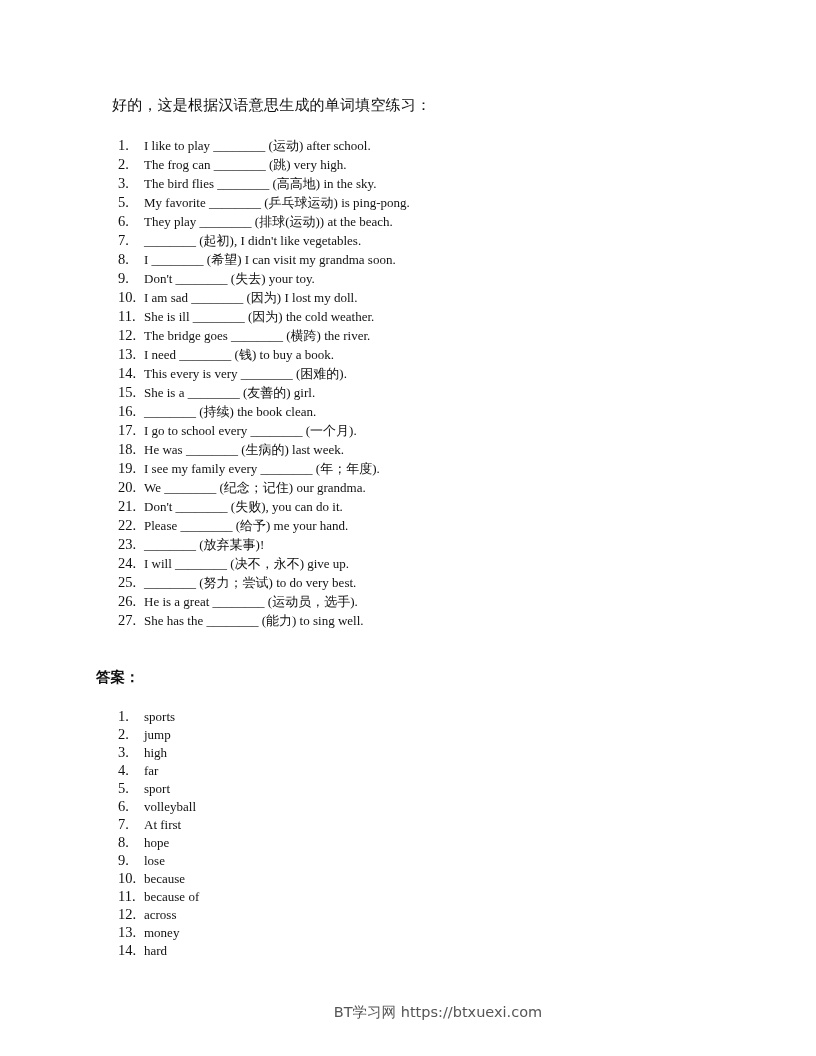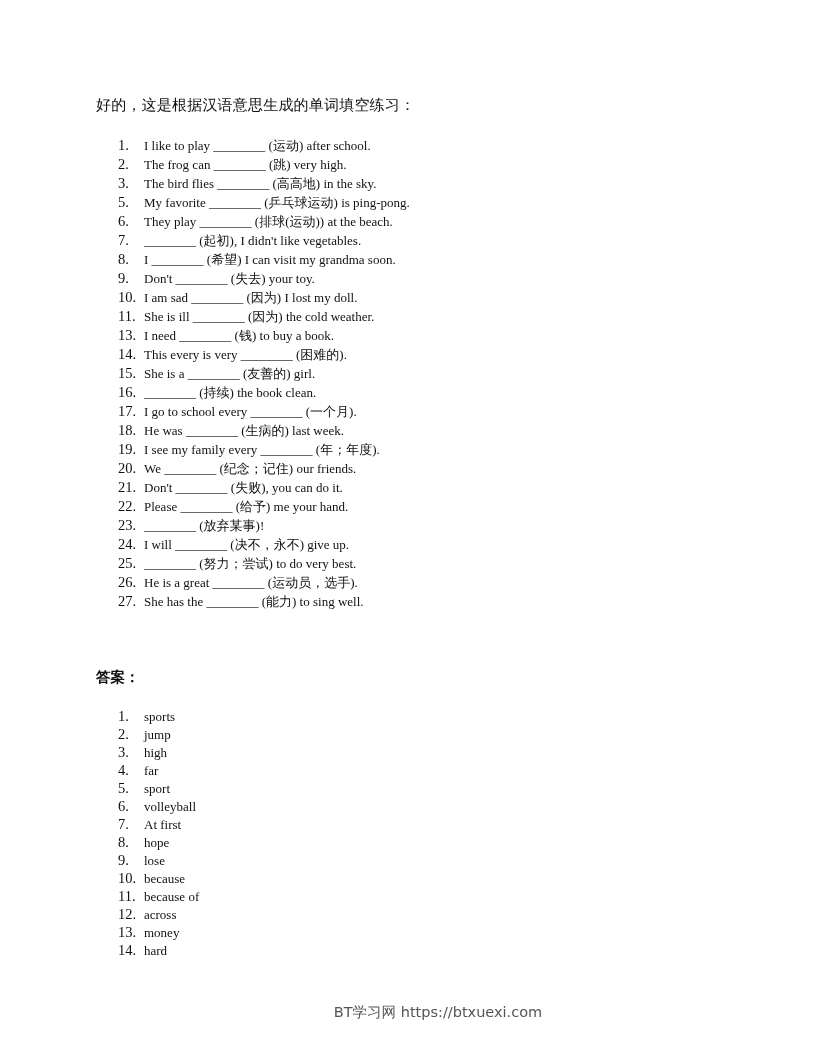--- a/index.html
+++ b/index.html
@@ -1,18 +1,18 @@
 <!DOCTYPE html>
 <html><head>
 <meta charset="utf-8">
 <style>
   html, body { margin: 0; padding: 0; background: #ffffff; }
   body { width: 816px; height: 1056px; position: relative; overflow: hidden;
          font-family: "Liberation Serif", "DejaVu Serif", serif; color: #111; }
-  .intro { position: absolute; left: 96px; top: 96px; font-size: 15px; letter-spacing: 0.2px; }
+  .intro { position: absolute; left: 112px; top: 96px; font-size: 15px; letter-spacing: 0.2px; }
   .qlist { position: absolute; left: 118px; top: 136px; margin: 0; padding: 0; list-style: none; }
   .qlist li { height: 19px; line-height: 19px; font-size: 13px; white-space: nowrap; }
   .num { display: inline-block; width: 26px; font-size: 14.5px; }
   .answers-heading { position: absolute; left: 96px; top: 668px; font-family: "DejaVu Sans", sans-serif;
                      font-weight: bold; font-size: 14.5px; }
   .alist { position: absolute; left: 118px; top: 707px; margin: 0; padding: 0; list-style: none; }
   .alist li { height: 18px; line-height: 18px; font-size: 13px; white-space: nowrap; }
   .footer { position: absolute; left: 0; width: 816px; top: 1003px; text-align: center;
             font-family: "DejaVu Sans", sans-serif; font-size: 14.5px; color: #555; padding-left: 30px; }
 </style>
@@ -25,28 +25,29 @@
   <li><span class="num">1.</span><span>I like to play ________ (运动) after school.</span></li>
   <li><span class="num">2.</span><span>The frog can ________ (跳) very high.</span></li>
   <li><span class="num">3.</span><span>The bird flies ________ (高高地) in the sky.</span></li>
   <li><span class="num">5.</span><span>My favorite ________ (乒乓球运动) is ping-pong.</span></li>
   <li><span class="num">6.</span><span>They play ________ (排球(运动)) at the beach.</span></li>
   <li><span class="num">7.</span><span>________ (起初), I didn't like vegetables.</span></li>
   <li><span class="num">8.</span><span>I ________ (希望) I can visit my grandma soon.</span></li>
   <li><span class="num">9.</span><span>Don't ________ (失去) your toy.</span></li>
   <li><span class="num">10.</span><span>I am sad ________ (因为) I lost my doll.</span></li>
   <li><span class="num">11.</span><span>She is ill ________ (因为) the cold weather.</span></li>
+  <li><span class="num">12.</span><span>The bridge goes ________ (横跨) the river.</span></li>
   <li><span class="num">13.</span><span>I need ________ (钱) to buy a book.</span></li>
   <li><span class="num">14.</span><span>This every is very ________ (困难的).</span></li>
   <li><span class="num">15.</span><span>She is a ________ (友善的) girl.</span></li>
   <li><span class="num">16.</span><span>________ (持续) the book clean.</span></li>
   <li><span class="num">17.</span><span>I go to school every ________ (一个月).</span></li>
   <li><span class="num">18.</span><span>He was ________ (生病的) last week.</span></li>
   <li><span class="num">19.</span><span>I see my family every ________ (年；年度).</span></li>
-  <li><span class="num">20.</span><span>We ________ (纪念；记住) our friends.</span></li>
+  <li><span class="num">20.</span><span>We ________ (纪念；记住) our grandma.</span></li>
   <li><span class="num">21.</span><span>Don't ________ (失败), you can do it.</span></li>
   <li><span class="num">22.</span><span>Please ________ (给予) me your hand.</span></li>
   <li><span class="num">23.</span><span>________ (放弃某事)!</span></li>
   <li><span class="num">24.</span><span>I will ________ (决不，永不) give up.</span></li>
   <li><span class="num">25.</span><span>________ (努力；尝试) to do very best.</span></li>
   <li><span class="num">26.</span><span>He is a great ________ (运动员，选手).</span></li>
   <li><span class="num">27.</span><span>She has the ________ (能力) to sing well.</span></li>
 </ol>
 
 <div class="answers-heading">答案：</div>

